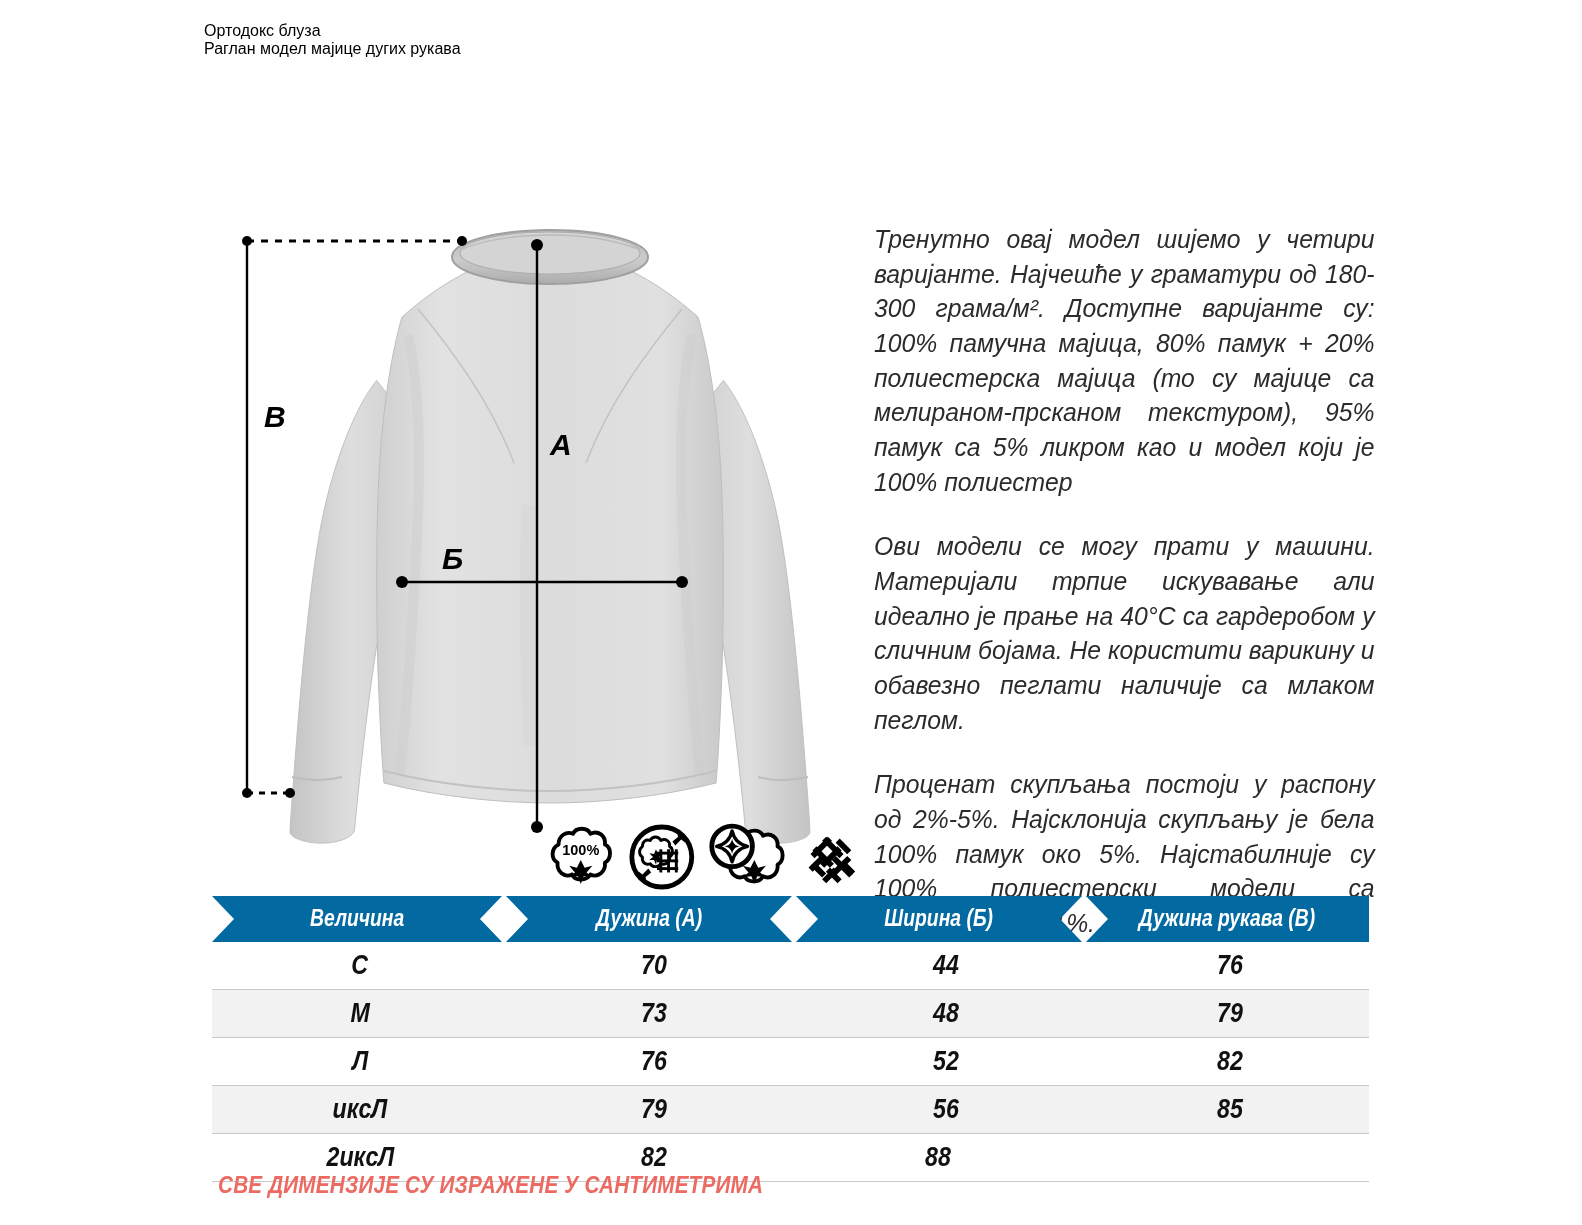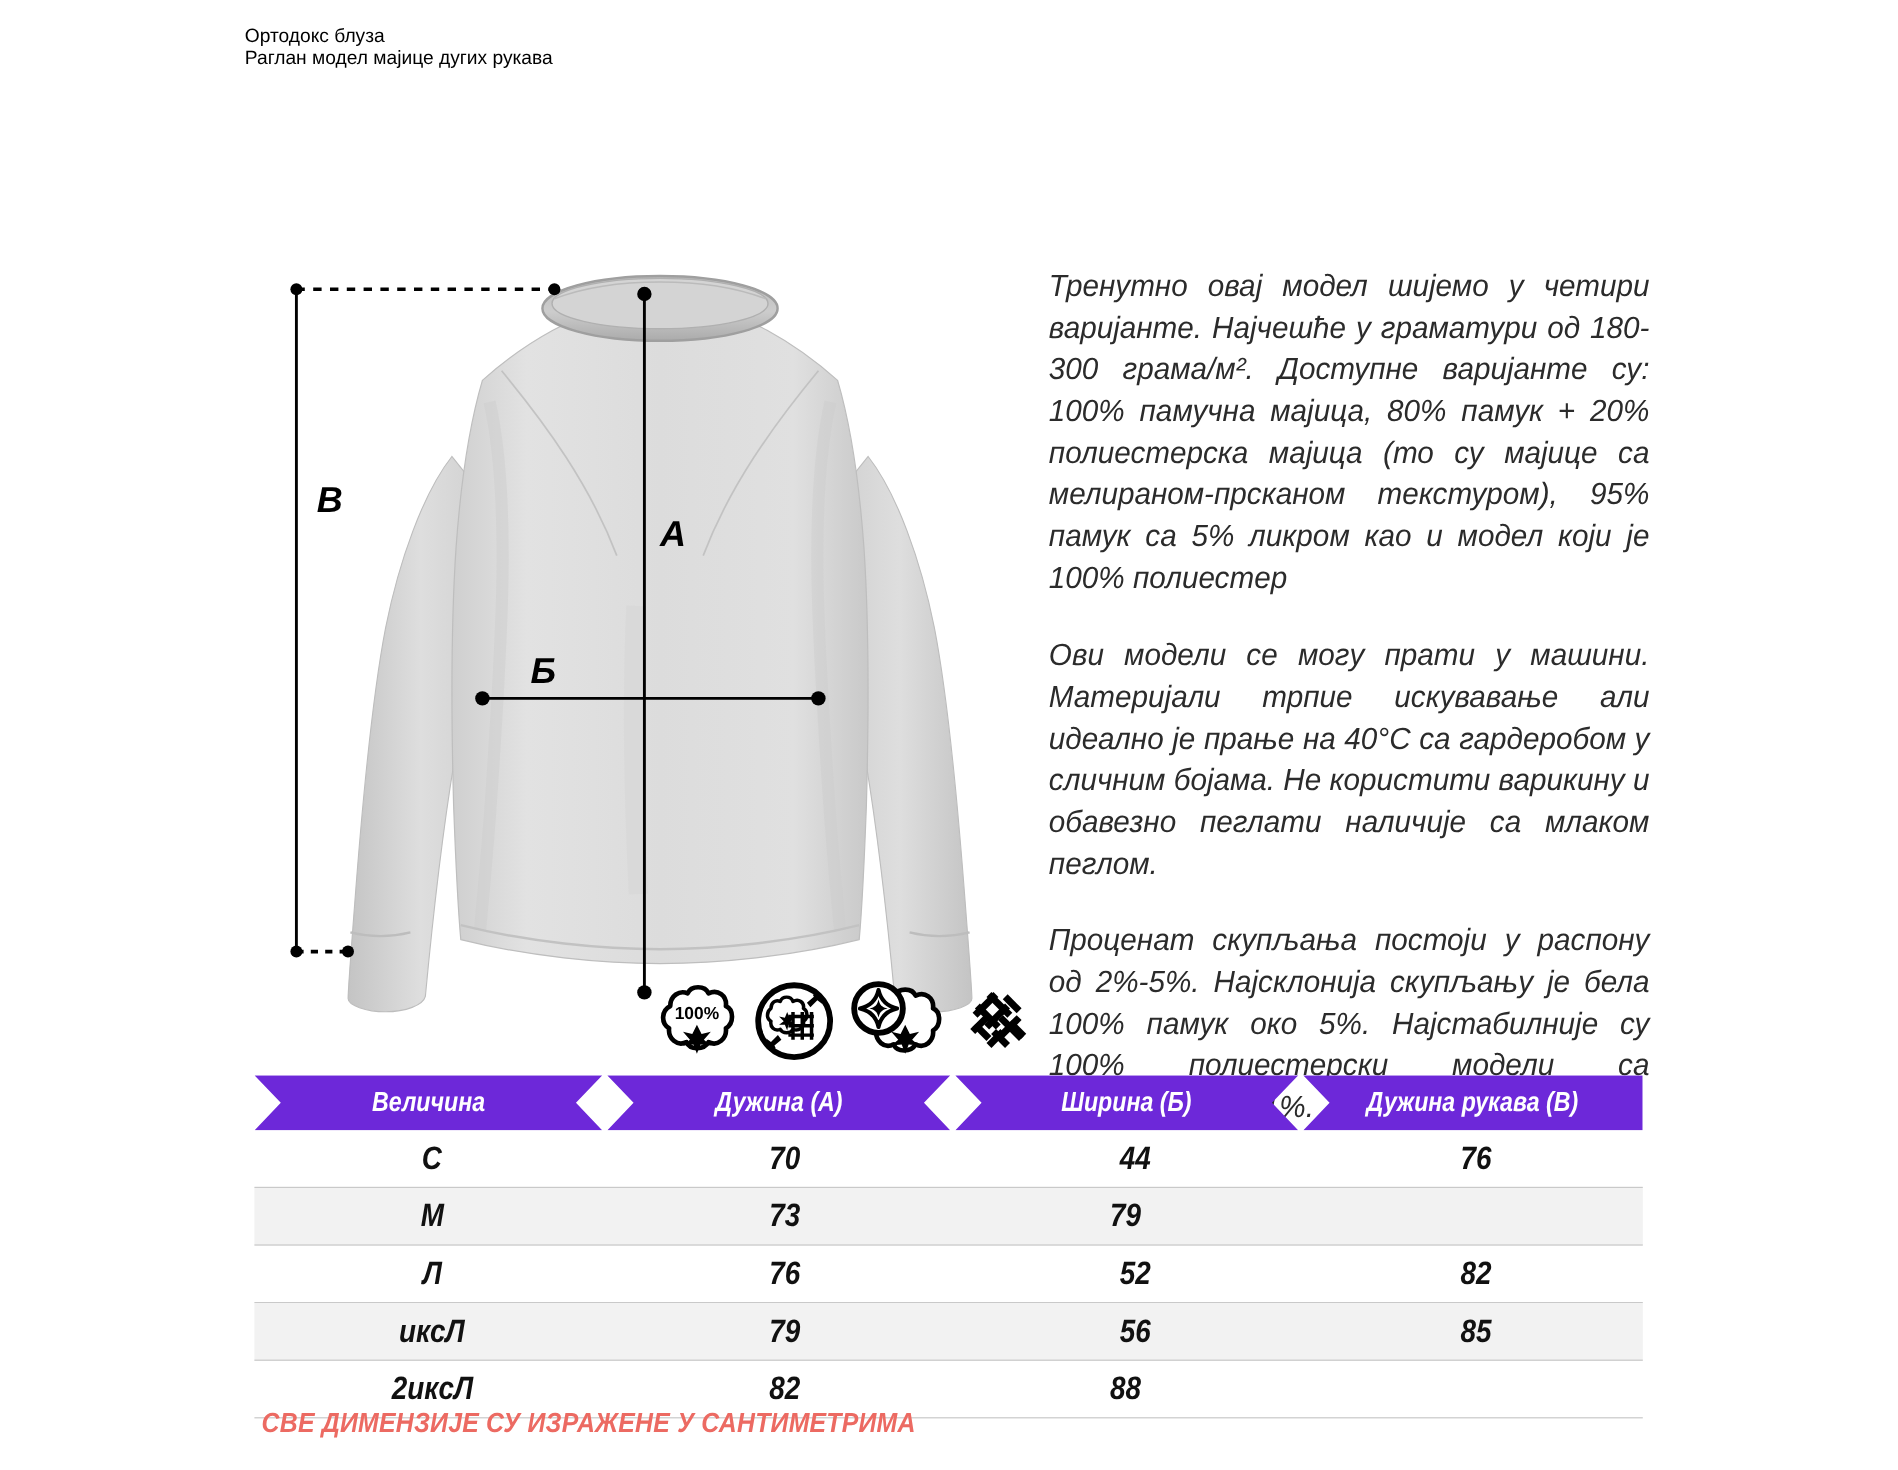--- a/index.html
+++ b/index.html
@@ -54,21 +54,21 @@
   .para:last-child { margin-bottom: 0; }
 
   
   #care-icons {
     position: absolute;
     left: 545px;
     top: 816px;
     width: 320px;
     height: 76px;
     display: flex;
-    align-items: flex-start;
+    align-items: flex-end;
     gap: 10px;
   }
   #care-icons svg { display: block; }
 
   
   #size-table {
     position: absolute;
     left: 212px;
     top: 896px;
     width: 1157px;
@@ -81,21 +81,21 @@
   .hcell {
     position: relative;
     height: 46px;
     color: #ffffff;
     font-size: 23px;
     font-weight: bold;
     font-style: italic;
     display: flex;
     align-items: center;
     justify-content: center;
-    background: #6d28d9;
+    background: #0369a1;
     margin-right: 4px;
     transform: none;
   }
   .hcell > span {
     transform: scaleX(0.84);
     display: inline-block;
     white-space: nowrap;
     padding-bottom: 1px;
   }
   .hcell.c0 {
@@ -371,20 +371,23 @@
       </div>
   </div>
 
   <div class="trow alt">
     <div class="tcell c0">
         <span>М</span>
       </div>
     <div class="tcell c1">
         <span>73</span>
       </div>
+    <div class="tcell c2">
+        <span>48</span>
+      </div>
     <div class="tcell c3">
         <span>79</span>
       </div>
   </div>
 
   <div class="trow">
     <div class="tcell c0">
         <span>Л</span>
       </div>
     <div class="tcell c1">

